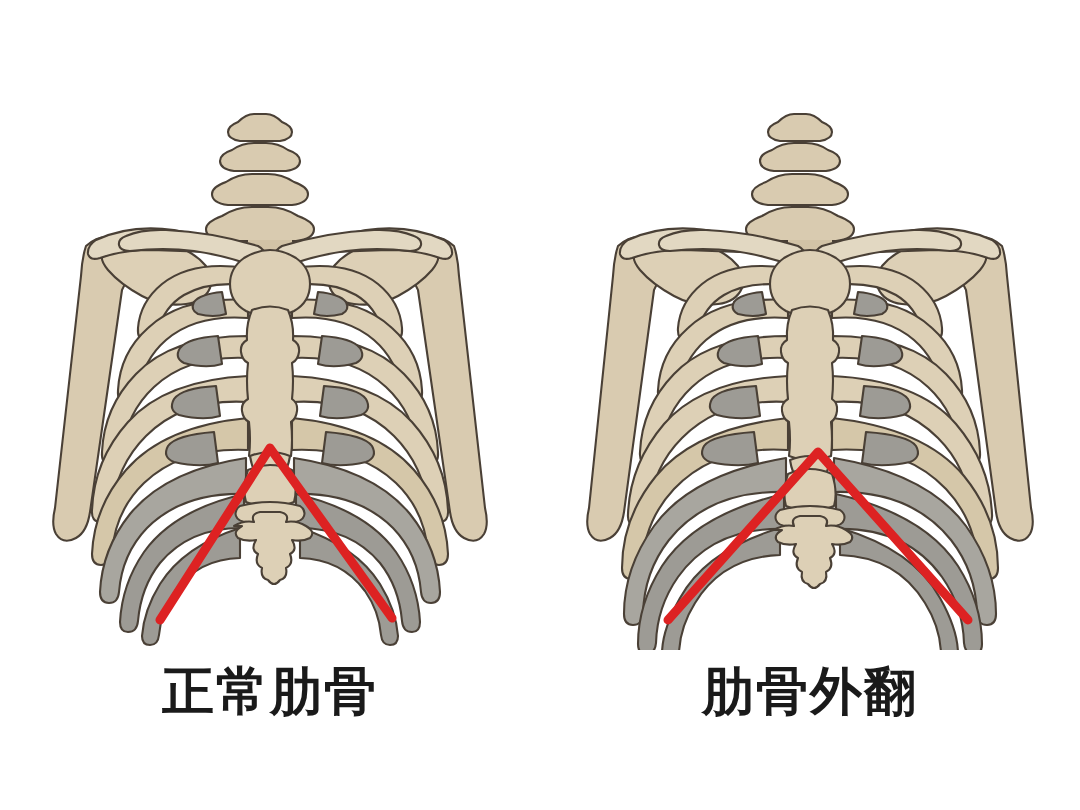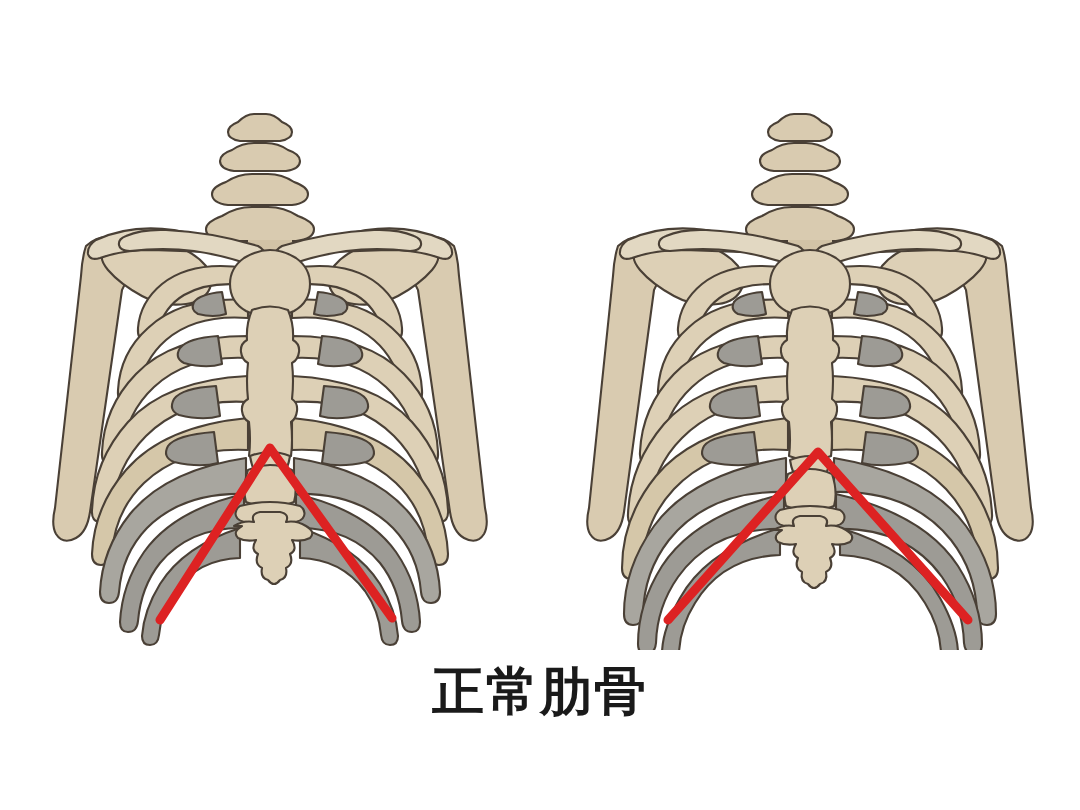--- a/index.html
+++ b/index.html
@@ -249,15 +249,18 @@
       <g>
         <polyline points="128,620 278,452 428,620" fill="none" stroke="#dd2222" stroke-width="9" stroke-linecap="round" stroke-linejoin="round"></polyline>
       </g>
     </svg>
   </div>
 
   <div class="labels">
     <div class="label-cell">
       <span class="label-text">正常肋骨</span>
     </div>
+    <div class="label-cell">
+      <span class="label-text">肋骨外翻</span>
+    </div>
   </div>
 
 </div>
 
 </body></html>

